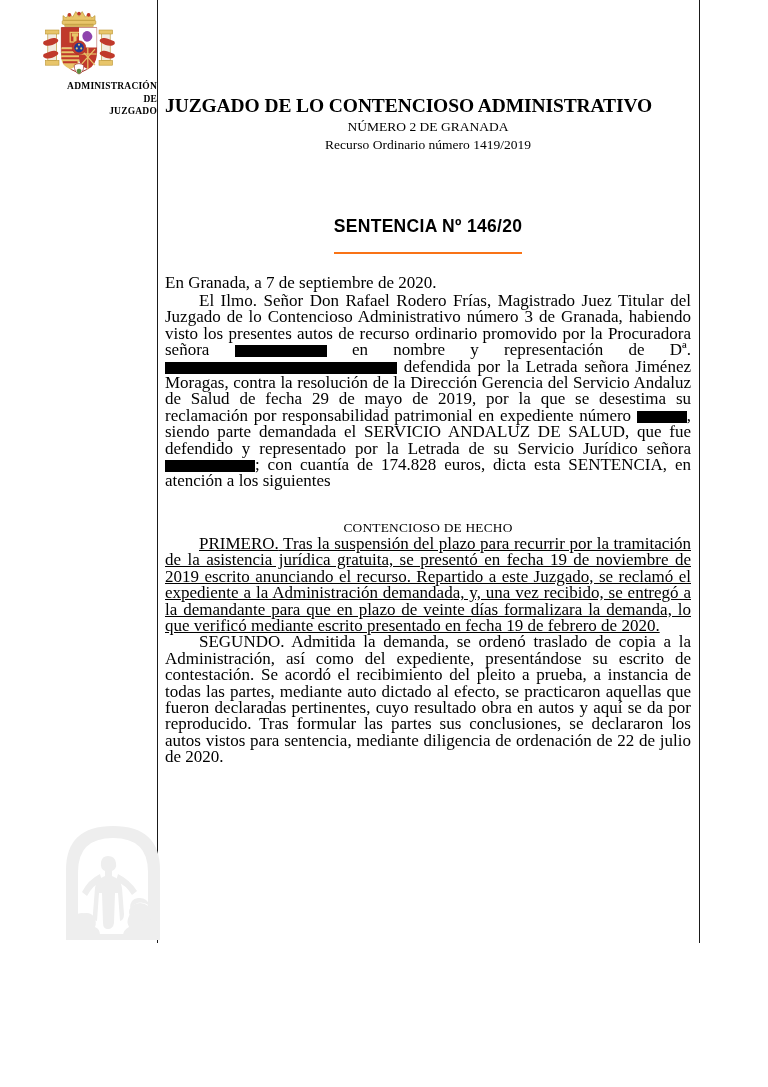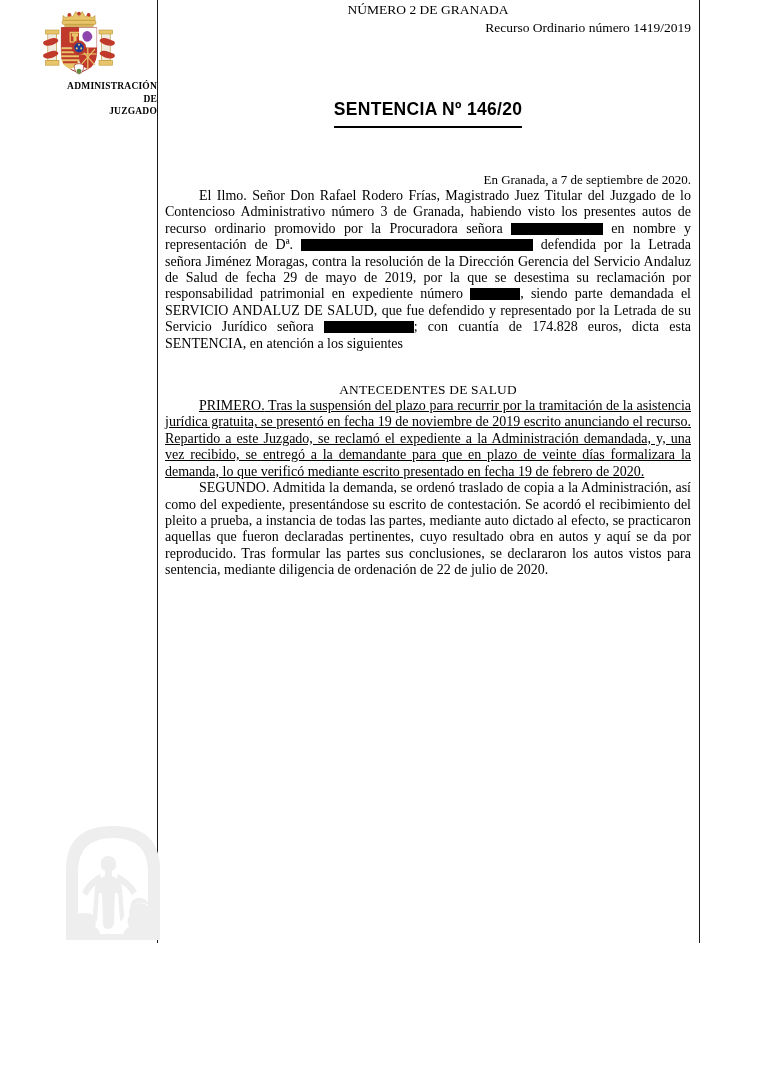--- a/index.html
+++ b/index.html
@@ -87,50 +87,50 @@
     text-align: left;
     white-space: nowrap;
   }
   .court-sub {
     text-align: center;
     font-size: 13.5px;
     line-height: 17px;
     margin-top: 1px;
   }
   .court-sub2 {
-    text-align: right;
+    text-align: center;
     font-size: 13.5px;
     line-height: 17px;
     margin-top: 1px;
   }
 
   .sentencia {
     margin-top: 63px;
     text-align: center;
     font-family: "Liberation Sans", "DejaVu Sans", sans-serif;
     font-size: 17.5px;
     font-weight: bold;
     letter-spacing: 0.3px;
   }
   .sentencia span {
-    border-bottom: 2px solid #000000;
-    padding-bottom: 7px;
+    border-bottom: 2px solid #f97316;
+    padding-bottom: 16px;
   }
 
   .place-date {
-    margin-top: 52px;
-    text-align: right;
-    font-size: 13px;
+    margin-top: 36px;
+    text-align: left;
+    font-size: 17px;
   }
 
   p.just {
     margin: 0;
     text-align: justify;
     text-justify: inter-word;
-    font-size: 14px;
+    font-size: 17px;
     line-height: 16.4px;
     hyphens: none;
   }
   p.indent { text-indent: 34px; }
 
   .para-opening { margin-top: 32px; }
   .heading-center {
     margin-top: 30px;
     text-align: center;
     font-size: 13.4px;
@@ -245,32 +245,33 @@
 
       <path d="M42 66 q-12 6 -18 18 l5 4 q6 -11 15 -15 z"></path>
       <path d="M60 66 q12 6 19 17 l-5 4 q-6 -10 -16 -14 z"></path>
 
       <rect x="10" y="126" width="90" height="6"></rect>
     </g>
   </svg>
 
   <div class="body-col">
 
+    <div class="court-title">JUZGADO DE LO CONTENCIOSO ADMINISTRATIVO</div>
     <div class="court-sub">NÚMERO 2 DE GRANADA</div>
     <div class="court-sub2">Recurso Ordinario número 1419/2019</div>
 
     <div class="sentencia">
       <span>SENTENCIA Nº 146/20</span>
     </div>
 
     <div class="place-date">En Granada, a 7 de septiembre de 2020.</div>
 
     <p class="just indent para-opening"><span>El Ilmo. Señor Don Rafael Rodero Frías, Magistrado Juez Titular del Juzgado de lo Contencioso Administrativo número 3 de Granada, habiendo visto los presentes autos de recurso ordinario promovido por la Procuradora señora </span><span class="redact r-procuradora"></span><span> en nombre y representación de Dª. </span><span class="redact r-nombre"></span><span> defendida por la Letrada señora Jiménez Moragas, contra la resolución de la Dirección Gerencia del Servicio Andaluz de Salud de fecha 29 de mayo de 2019, por la que se desestima su reclamación por responsabilidad patrimonial en expediente número </span><span class="redact r-expediente"></span><span>, siendo parte demandada el SERVICIO ANDALUZ DE SALUD, que fue defendido y representado por la Letrada de su Servicio Jurídico señora </span><span class="redact r-letrada"></span><span>; con cuantía de 174.828 euros, dicta esta SENTENCIA, en atención a los siguientes</span></p>
 
-    <div class="heading-center">ANTECEDENTES DE SALUD</div>
+    <div class="heading-center">CONTENCIOSO DE HECHO</div>
 
     <p class="just indent para-primero"><span>PRIMERO.</span><span> Tras la suspensión del plazo para recurrir por la tramitación de la asistencia jurídica gratuita, se presentó en fecha 19 de noviembre de 2019 escrito anunciando el recurso. Repartido a este Juzgado, se reclamó el expediente a la Administración demandada, y, una vez recibido, se entregó a la demandante para que en plazo de veinte días formalizara la demanda, lo que verificó mediante escrito presentado en fecha 19 de febrero de 2020.</span></p>
 
     <p class="just indent para-segundo"><span>SEGUNDO.</span><span> Admitida la demanda, se ordenó traslado de copia a la Administración, así como del expediente, presentándose su escrito de contestación. Se acordó el recibimiento del pleito a prueba, a instancia de todas las partes, mediante auto dictado al efecto, se practicaron aquellas que fueron declaradas pertinentes, cuyo resultado obra en autos y aquí se da por reproducido. Tras formular las partes sus conclusiones, se declararon los autos vistos para sentencia, mediante diligencia de ordenación de 22 de julio de 2020.</span></p>
 
   </div>
 
 </div>
 
 </body></html>

